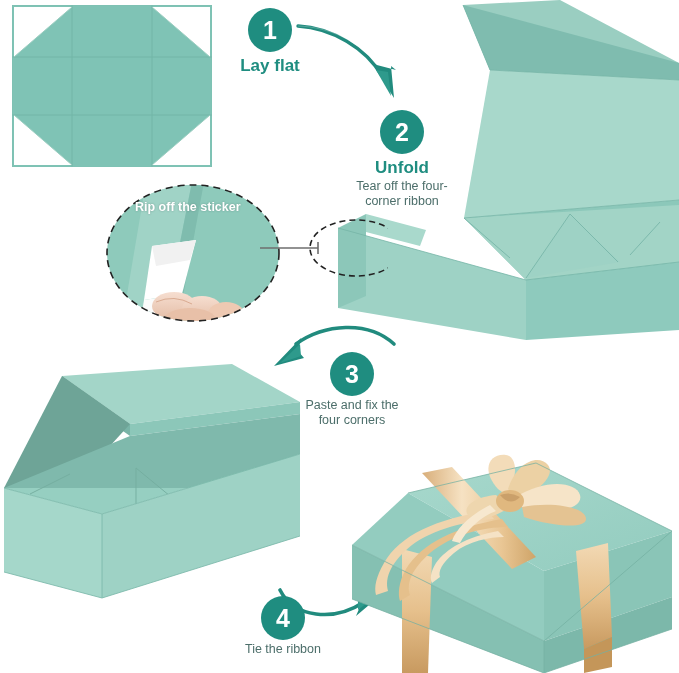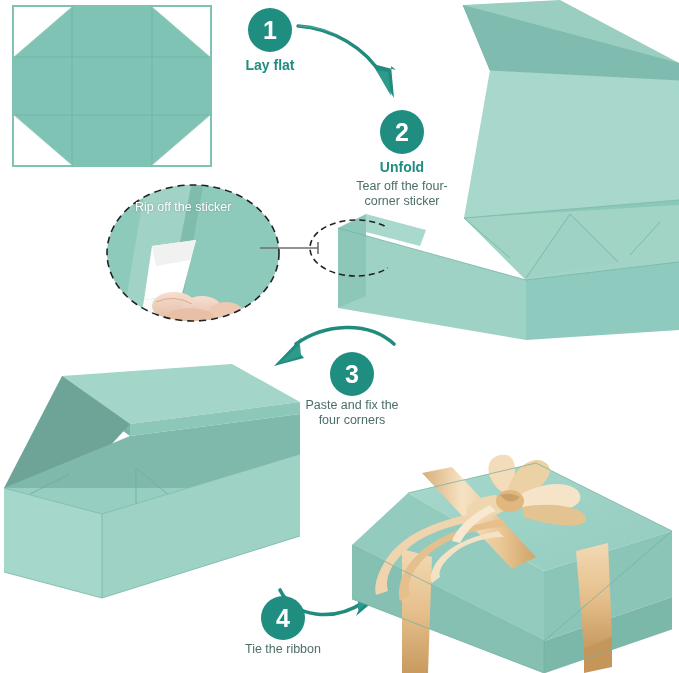--- a/index.html
+++ b/index.html
@@ -35,39 +35,39 @@
     color: #ffffff;
     font-size: 25px;
     font-weight: bold;
     line-height: 44px;
     margin: 0 auto;
     text-align: center;
     letter-spacing: 0px;
   }
   .step-title {
     color: #1f8d80;
-    font-size: 14px;
+    font-size: 17px;
     font-weight: bold;
     margin-top: 4px;
     line-height: 19px;
   }
   .step-sub {
     color: #4c6e6a;
     font-size: 12.5px;
     line-height: 14.5px;
     margin-top: 2px;
     font-weight: normal;
   }
 
   
   .callout-label {
     position: absolute;
     color: #ffffff;
     font-size: 12.5px;
-    font-weight: normal;
+    font-weight: bold;
     white-space: nowrap;
     text-shadow: 0 0 2px rgba(60,90,85,.45);
   }
   svg { display: block; }
 </style>
 </head>
 <body>
 
 <div id="stage">
 
@@ -104,21 +104,21 @@
     <path d="M2,12 C36,14 70,34 86,62" fill="none" stroke="#218b7e" stroke-width="3.4" stroke-linecap="round"></path>
     <path d="M2,12 C34,13 64,28 80,50" fill="none" stroke="#ffffff" stroke-width="0.9" opacity="0.25"></path>
     <polygon points="77,50 98,84 95,52 100,56" fill="#218b7e"></polygon>
     <polygon points="80,56 95,82 92,58" fill="#2e9a8c"></polygon>
   </svg>
 
   <div class="step-block" style="left:322px; top:110px;">
     <div class="step-circle">2</div>
     <div class="step-title">Unfold</div>
     <div class="step-sub" style="white-space:pre-line;">Tear off the four-
-corner sticker</div>
+corner ribbon</div>
   </div>
 
   <svg class="abs" style="left:330px; top:0px;" width="349" height="340" viewBox="0 0 349 340">
 
     <polygon points="133,5 230,0 349,63 349,80 160,70" fill="#9acec1"></polygon>
     <polygon points="133,5 160,70 349,80 349,63" fill="#7fbcaf"></polygon>
 
     <polygon points="160,70 349,80 349,200 134,218" fill="#a8d8cb"></polygon>
 
     <polygon points="134,218 349,200 349,262 196,280" fill="#8cc8ba"></polygon>

